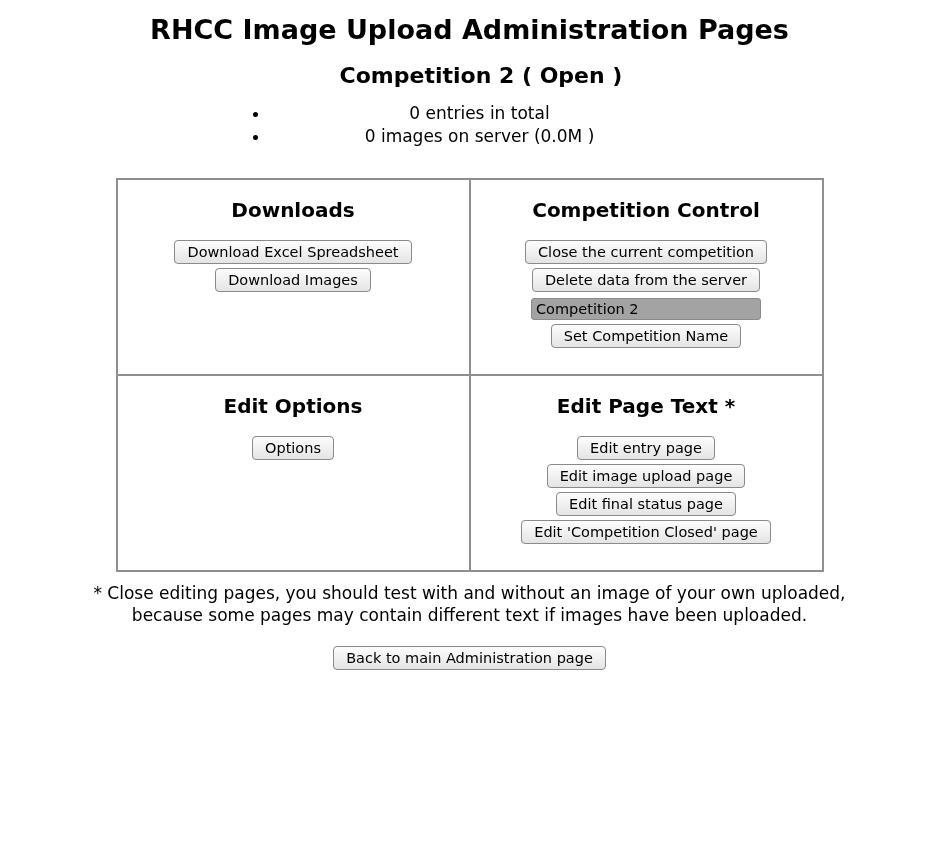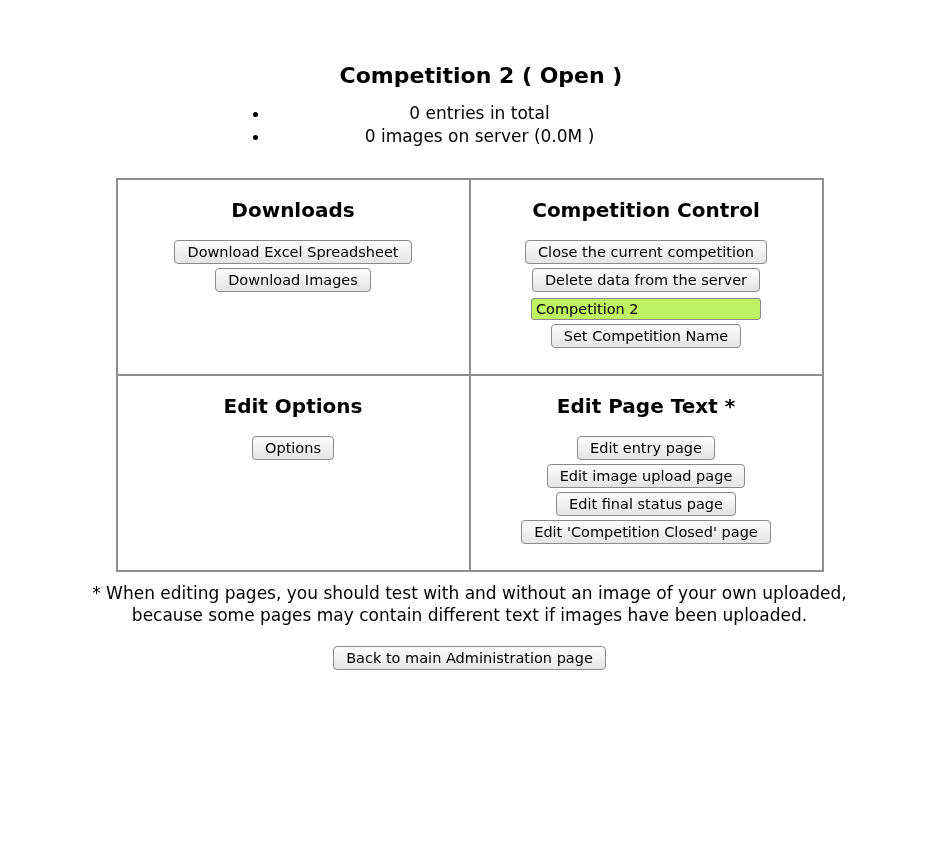--- a/index.html
+++ b/index.html
@@ -72,42 +72,42 @@
   }
   .stack > * { display: block; margin-left: auto; margin-right: auto; }
   .stack .btn { }
   input[type="text"].name-input {
     font-family: inherit;
     font-size: 14.5px;
     width: 230px;
     padding: 2px 4px;
     border: 1px solid #8a8a8a;
     border-radius: 3px;
-    background: #bef264;
+    background: #a3a3a3;
     box-sizing: border-box;
     margin-top: 6px;
     margin-bottom: 4px;
   }
   .footnote {
     text-align: center;
     font-size: 17px;
     line-height: 1.3;
     margin: 10px auto 16px auto;
     width: 760px;
   }
   .footer-btn-row {
     text-align: center;
   }
   .tall-pad { padding-bottom: 60px !important; }
 </style>
 </head>
 <body>
 
 <h1 class="page-title">
-  <br>
+  <span>RHCC Image Upload Administration Pages</span><br>
 </h1>
 
 <h2 class="subtitle">Competition 2 ( Open )</h2>
 
 <ul class="stats">
   <li>0 entries in total</li>
   <li>0 images on server (0.0M )</li>
 </ul>
 
 <table class="panels">
@@ -143,17 +143,17 @@
         <button class="btn">Edit entry page</button>
         <button class="btn">Edit image upload page</button>
         <button class="btn">Edit final status page</button>
         <button class="btn">Edit 'Competition Closed' page</button>
       </div>
     </td>
   </tr>
 </tbody>
   </table>
 
-<div class="footnote">* When editing pages, you should test with and without an image of your own uploaded, because some pages may contain different text if images have been uploaded.</div>
+<div class="footnote">* Close editing pages, you should test with and without an image of your own uploaded, because some pages may contain different text if images have been uploaded.</div>
 
 <div class="footer-btn-row">
   <button class="btn">Back to main Administration page</button>
 </div>
 
 </body></html>

